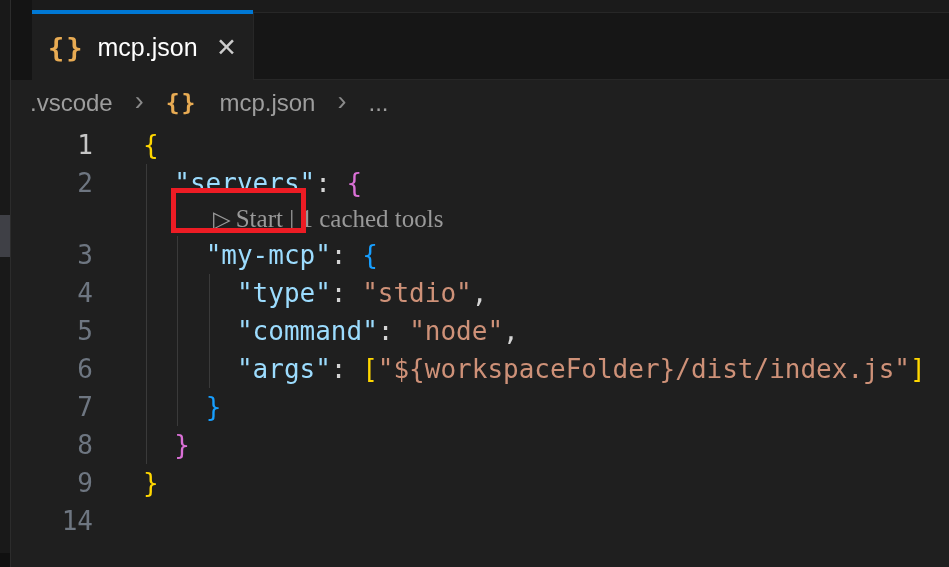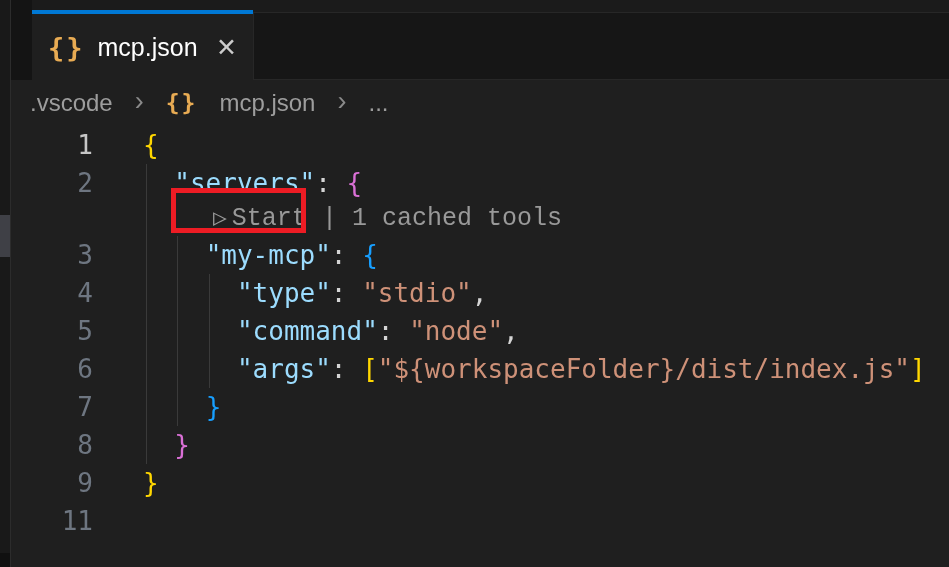--- a/index.html
+++ b/index.html
@@ -32,21 +32,21 @@
   .crumb-json-icon{color:var(--jsonIcon);font-family:"DejaVu Sans Mono",monospace;
     font-weight:bold;font-size:23px;letter-spacing:2px;line-height:1;}
   
   .code-lines{position:absolute;left:10px;top:126px;right:0;z-index:2;}
   .row{display:flex;height:38px;line-height:38px;
     font-family:"DejaVu Sans Mono","Liberation Mono",monospace;font-size:26px;}
   .row.lens-row{height:34px;line-height:34px;}
   .ln{flex:none;width:83px;text-align:right;color:#6e7681;font-size:26px;}
   .ln.active{color:#c6c6c6;}
   .codetext{margin-left:50px;white-space:pre;}
-  .lens{font-family:Liberation Mono, monospace;font-size:25px;
+  .lens{font-family:Liberation Serif, serif;font-size:25px;
     color:var(--codelens);padding-left:70px;}
   .lens-play{font-size:23px;margin-right:5px;cursor:pointer;}
   .lens-start,.lens-info{cursor:pointer;}
   .tok-b1{color:var(--bracket1);}
   .tok-b2{color:var(--bracket2);}
   .tok-b3{color:var(--bracket3);}
   .tok-key{color:var(--key);}
   .tok-str{color:var(--string);}
   .tok-pun{color:var(--punct);}
   .indent-guide{position:absolute;width:1px;background:#3a3a3a;z-index:1;}
@@ -119,21 +119,21 @@
     </div>
     <div class="row">
       <span class="ln">8</span>
       <span class="codetext"><span class="tok-pun">  </span><span class="tok-b2">}</span></span>
     </div>
     <div class="row">
       <span class="ln">9</span>
       <span class="codetext"><span class="tok-b1">}</span></span>
     </div>
     <div class="row">
-      <span class="ln">11</span>
+      <span class="ln">14</span>
       <span class="codetext"></span>
     </div>
   </div>
 
 <div class="indent-guide guide0"></div>
 <div class="indent-guide guide2"></div>
 <div class="indent-guide guide4"></div>
 
 <div class="annotation-box"></div>
 

